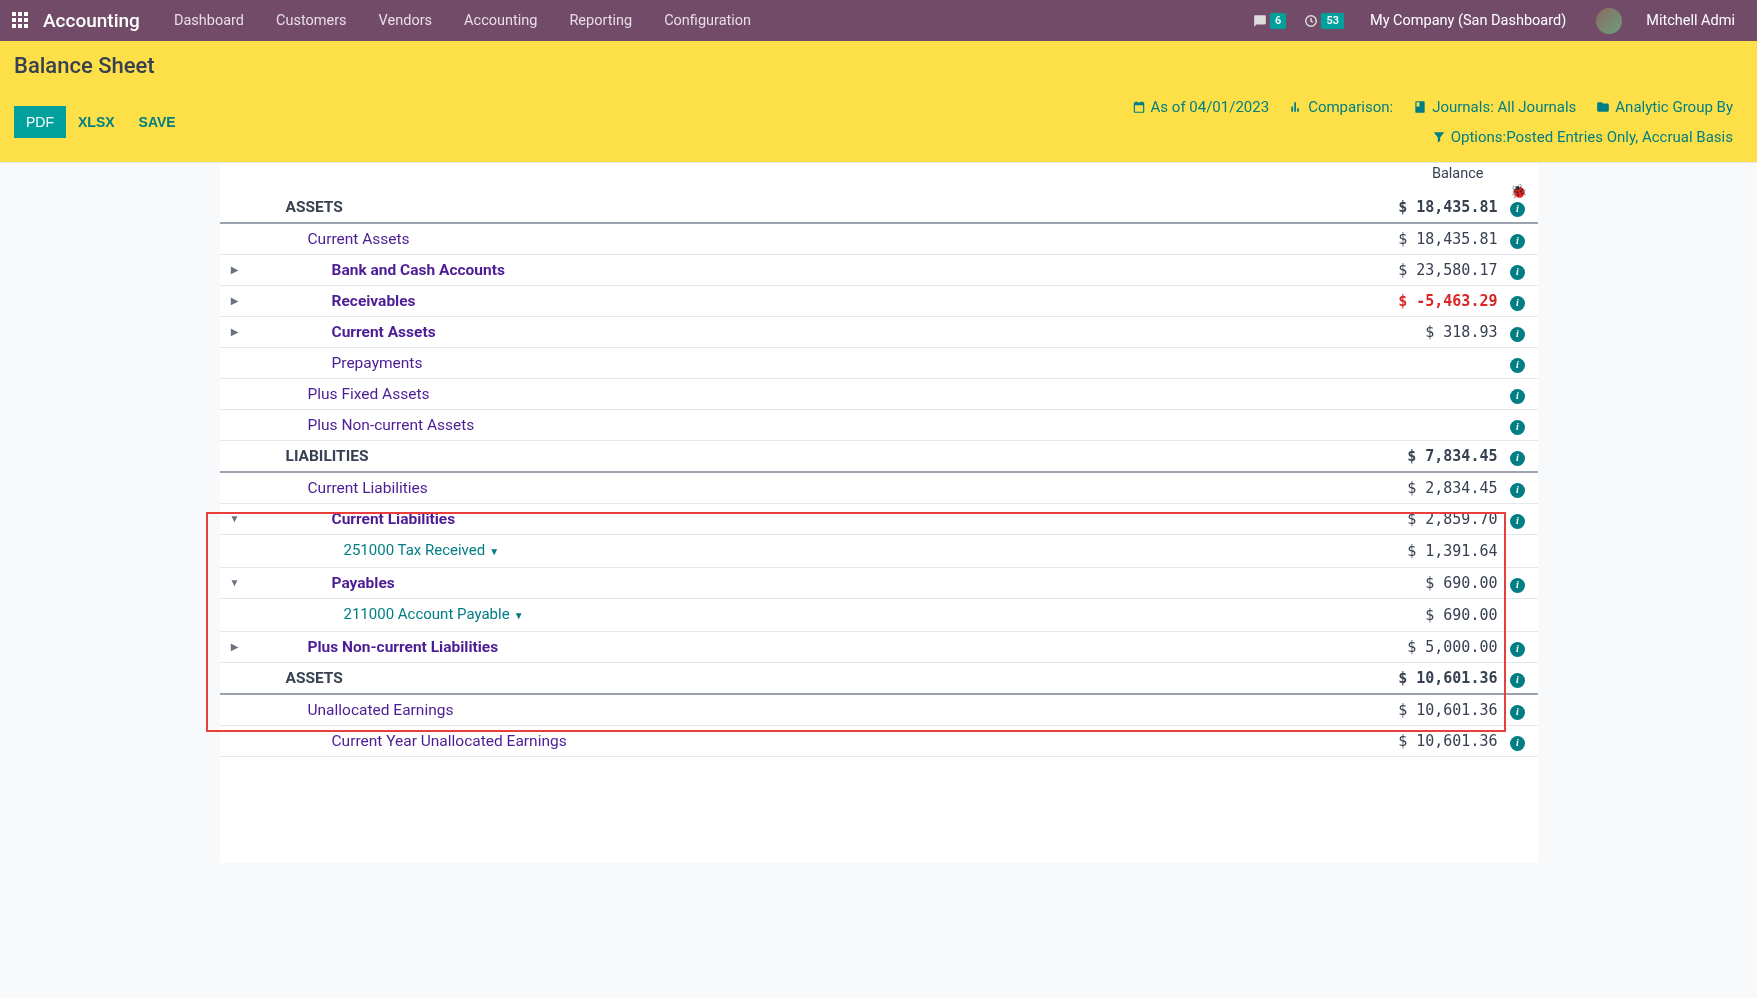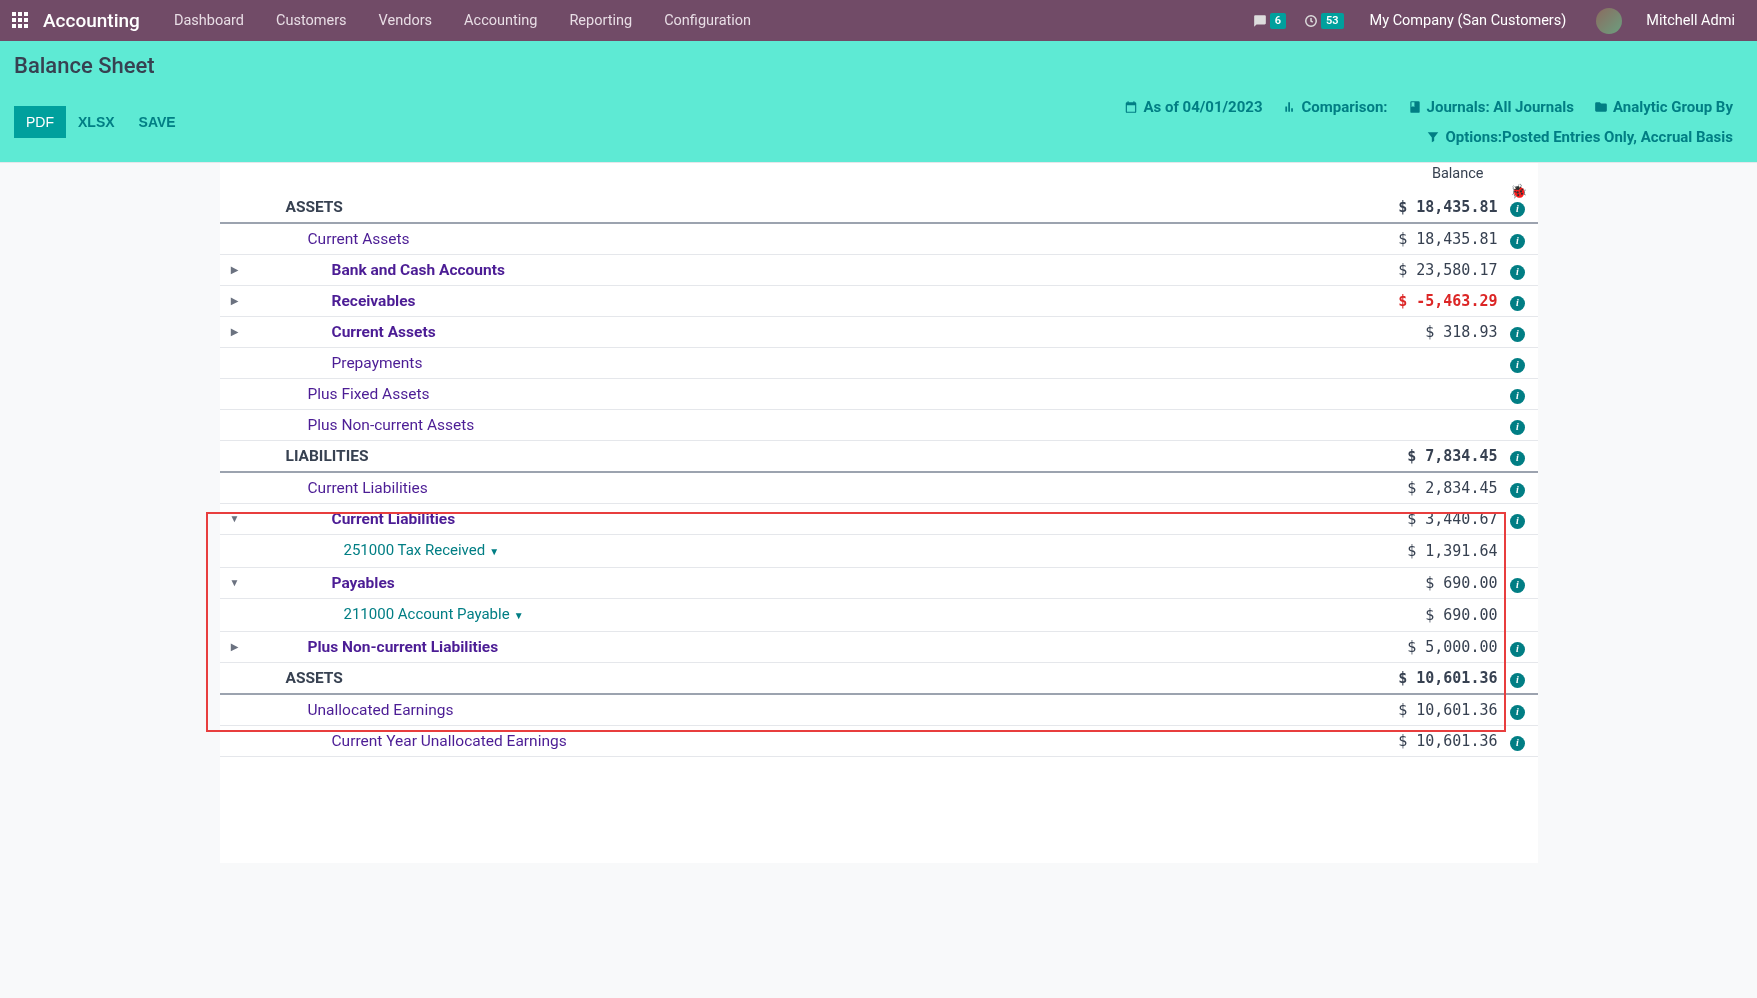--- a/index.html
+++ b/index.html
@@ -9,27 +9,27 @@
 .navbar .apps-icon span{background:#fff;width:4px;height:4px}
 .navbar .brand{font-size:19px;font-weight:500;margin-right:18px;margin-left:8px}
 .navbar .nav-link{padding:10px 16px;cursor:pointer;font-size:14.5px;color:#e8dde5}
 .navbar .spacer{flex:1}
 .navbar .right{display:flex;align-items:center;gap:6px}
 .navbar .badge-wrap{position:relative;display:flex;align-items:center;cursor:pointer;padding:0 6px}
 .navbar .badge{background:#00a09d;color:#fff;border-radius:2px;padding:0 5px;font-size:11px;font-weight:600;line-height:16px;margin-left:3px}
 .navbar .company{padding:0 14px;cursor:pointer;font-size:14.5px}
 .navbar .user{display:flex;align-items:center;gap:24px;padding:0 10px;cursor:pointer;font-size:14.5px}
 .avatar{width:26px;height:26px;border-radius:50%;background:linear-gradient(135deg,#8b6b5f,#6b9f7f);display:inline-block}
-.subheader{background:#5eead4;padding:12px 14px 10px;border-bottom:1px solid #e5e7eb}
+.subheader{background:#fde047;padding:12px 14px 10px;border-bottom:1px solid #e5e7eb}
 .page-title{font-size:22px;color:#374151;margin-bottom:14px;font-weight:500}
 .toolbar{display:flex;align-items:center;flex-wrap:wrap}
 .btn-pdf{background:#00a09d;color:#fff;border:none;padding:8px 12px;font-size:14px;font-weight:500;cursor:pointer}
 .btn-link{background:none;border:none;color:#017e84;font-size:14px;font-weight:600;padding:8px 12px;cursor:pointer}
 .toolbar .tspacer{flex:1}
-.opt{color:#017e84;font-size:15px;font-weight:700;cursor:pointer;padding:6px 10px;display:inline-flex;align-items:center;gap:5px}
+.opt{color:#017e84;font-size:15px;font-weight:400;cursor:pointer;padding:6px 10px;display:inline-flex;align-items:center;gap:5px}
 .opt-row{display:flex;flex-wrap:wrap;justify-content:flex-end}
 .content{padding:0;display:flex;justify-content:center}
 .sheet{width:1318px;background:#fff;min-height:700px;position:relative}
 .table{width:100%;border-collapse:collapse}
 .table td{padding:0;vertical-align:middle}
 .hdr td{text-align:right;color:#374151;font-size:14.5px;padding:12px 14px 4px}
 .hdr2 td{text-align:right;color:#374151;font-size:14.5px;padding:2px 14px 10px}
 .row{border-bottom:1px solid #e5e7eb}
 .row td{height:30px;line-height:30px}
 .exp{width:22px;text-align:center;color:#6b7280;cursor:pointer;font-size:10px}
@@ -77,21 +77,21 @@
         </svg>
       <span class="badge">6</span>
     </div>
     <div class="badge-wrap">
       <svg class="ico" viewBox="0 0 24 24" fill="none" stroke="#ddd" stroke-width="2.5">
           <circle cx="12" cy="12" r="9"></circle>
           <path d="M12 7v5l3 2"></path>
         </svg>
       <span class="badge">53</span>
     </div>
-    <div class="company">My Company (San Customers)</div>
+    <div class="company">My Company (San Dashboard)</div>
     <div class="user">
       <span class="avatar"></span>
       <span>Mitchell Admi</span>
     </div>
   </div>
 </div>
 
 <div class="subheader">
   <div class="page-title">Balance Sheet</div>
   <div class="toolbar">
@@ -213,21 +213,21 @@
           </tr>
     <tr class="row">
             <td></td>
             <td style="padding-left:58px"><span class="label">Current Liabilities</span></td>
             <td class="val">$ 2,834.45</td>
             <td class="info"><span class="info-i">i</span></td>
           </tr>
     <tr class="row">
             <td class="exp">▼</td>
             <td style="padding-left:82px"><span class="label bold">Current Liabilities</span></td>
-            <td class="val">$ 3,440.67</td>
+            <td class="val">$ 2,859.70</td>
             <td class="info"><span class="info-i">i</span></td>
           </tr>
     <tr class="row">
             <td></td>
             <td style="padding-left:94px"><span class="linkacc"><span>251000 Tax Received</span><span class="caret-sm">▼</span></span></td>
             <td class="val">$ 1,391.64</td>
             <td class="info"></td>
           </tr>
     <tr class="row">
             <td class="exp">▼</td>

